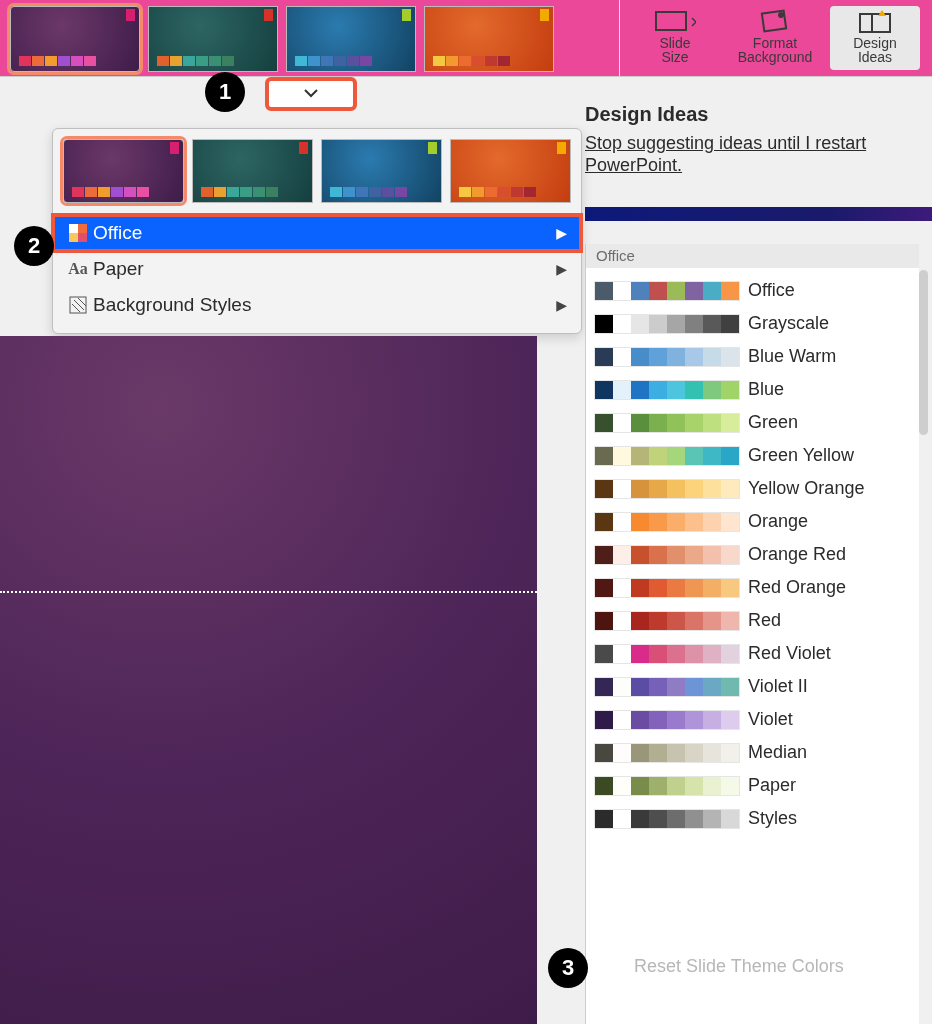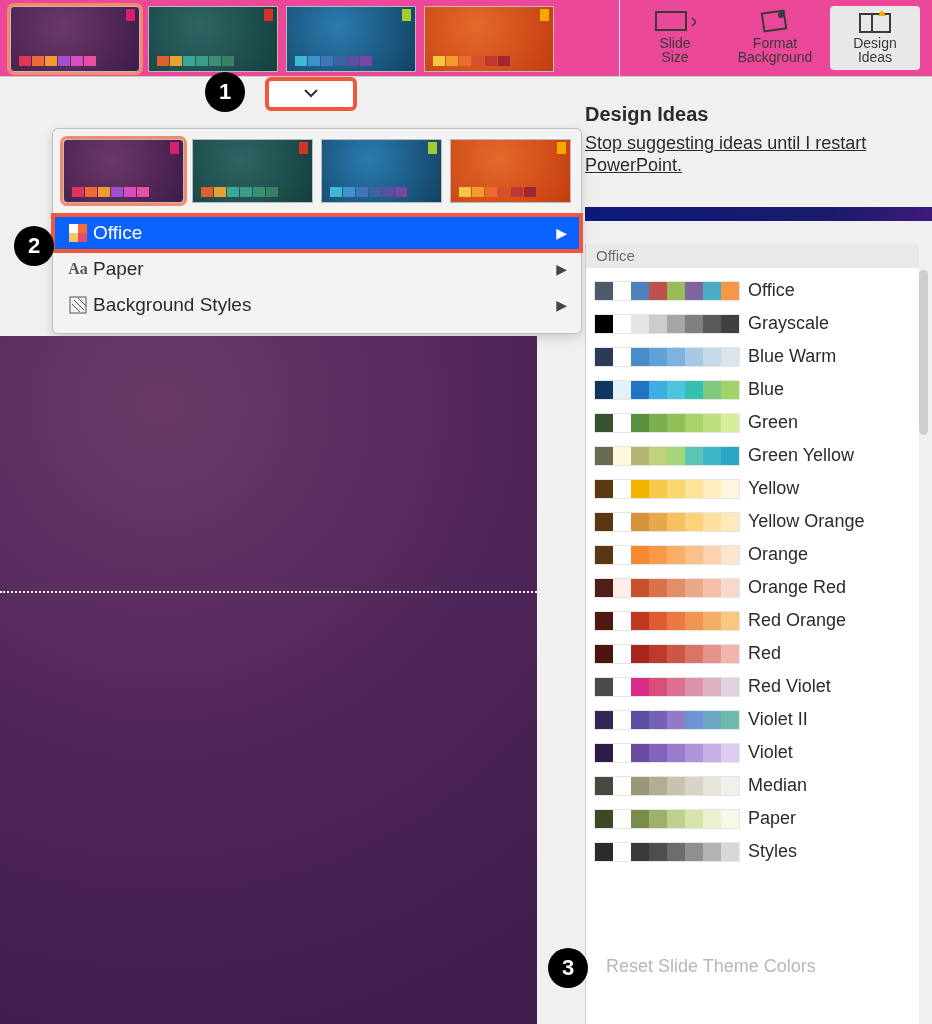--- a/index.html
+++ b/index.html
@@ -62,21 +62,21 @@
   .scheme-panel { position:absolute; top:244px; left:585px; width:334px; height:780px; background:#fff;
     border-left:1px solid #ccc;}
   .scheme-header { background:#e9e9e9; height:24px; line-height:24px; padding:0 10px; font-size:15px; color:#6c6c6c;}
   .scheme-list { height:680px; overflow:hidden; padding-top:6px;}
   .scheme-row { display:flex; align-items:center; height:33px; padding:0 8px; cursor:pointer;}
   .scheme-row .sw { display:flex; border:1px solid rgba(0,0,0,.1);}
   .scheme-row .sw span{ width:18px; height:18px; }
   .scheme-row .name { margin-left:8px; font-size:18px; color:#2b2b2b;}
   .scheme-footer-row { height:36px; display:flex; align-items:center; padding:0 20px; font-size:18px; color:#2b2b2b; cursor:pointer;}
   .scheme-footer-row.boxed { outline:4px solid #f0583b; outline-offset:-2px;}
-  .scheme-footer-row.disabled { color:#b7b7b7; }
+  .scheme-footer-row.disabled { color:#b7b7b7;margin-left:28px; }
 
   .scrollbar { position:absolute; top:270px; right:4px; width:9px; height:165px; background:#cecece; border-radius:5px;}
 </style>
 </head>
 <body>
 
 <div class="ribbon">
   <div class="theme-gallery">
     <div class="theme-thumb selected bg-purple">
       <div class="accent" style="background:#d61f6f"></div>
@@ -320,33 +320,20 @@
           <span style="background: rgb(192, 210, 122);"></span>
           <span style="background: rgb(166, 214, 124);"></span>
           <span style="background: rgb(91, 197, 181);"></span>
           <span style="background: rgb(62, 184, 196);"></span>
           <span style="background: rgb(42, 166, 198);"></span>
         </div>
         <span class="name">Green Yellow</span>
       </div>
       <div class="scheme-row">
         <div class="sw">
-          <span style="background: rgb(90, 58, 14);"></span>
-          <span style="background: rgb(255, 255, 255);"></span>
-          <span style="background: rgb(242, 180, 0);"></span>
-          <span style="background: rgb(246, 201, 74);"></span>
-          <span style="background: rgb(249, 216, 111);"></span>
-          <span style="background: rgb(251, 228, 154);"></span>
-          <span style="background: rgb(252, 238, 193);"></span>
-          <span style="background: rgb(254, 246, 223);"></span>
-        </div>
-        <span class="name">Yellow</span>
-      </div>
-      <div class="scheme-row">
-        <div class="sw">
           <span style="background: rgb(90, 54, 18);"></span>
           <span style="background: rgb(255, 255, 255);"></span>
           <span style="background: rgb(215, 147, 59);"></span>
           <span style="background: rgb(231, 168, 74);"></span>
           <span style="background: rgb(245, 193, 94);"></span>
           <span style="background: rgb(252, 211, 122);"></span>
           <span style="background: rgb(253, 224, 156);"></span>
           <span style="background: rgb(254, 234, 189);"></span>
         </div>
         <span class="name">Yellow Orange</span>

